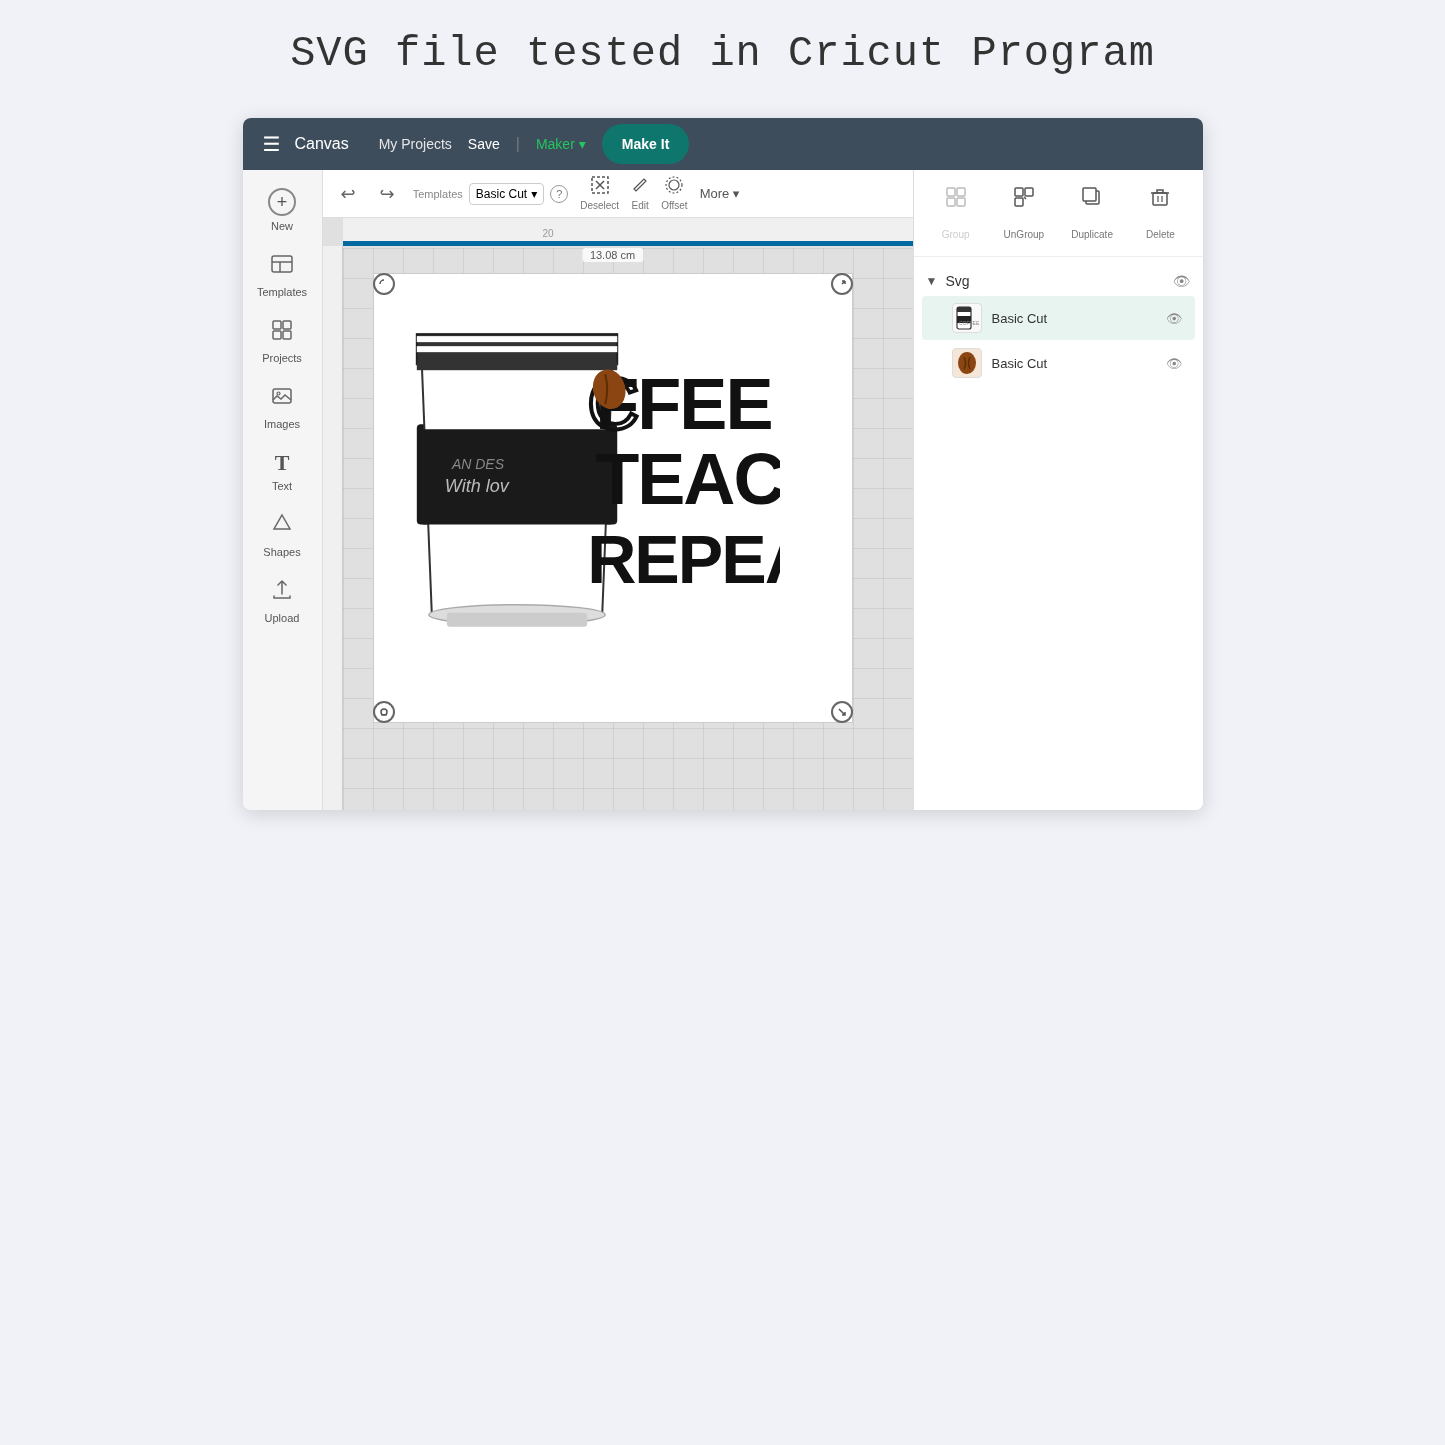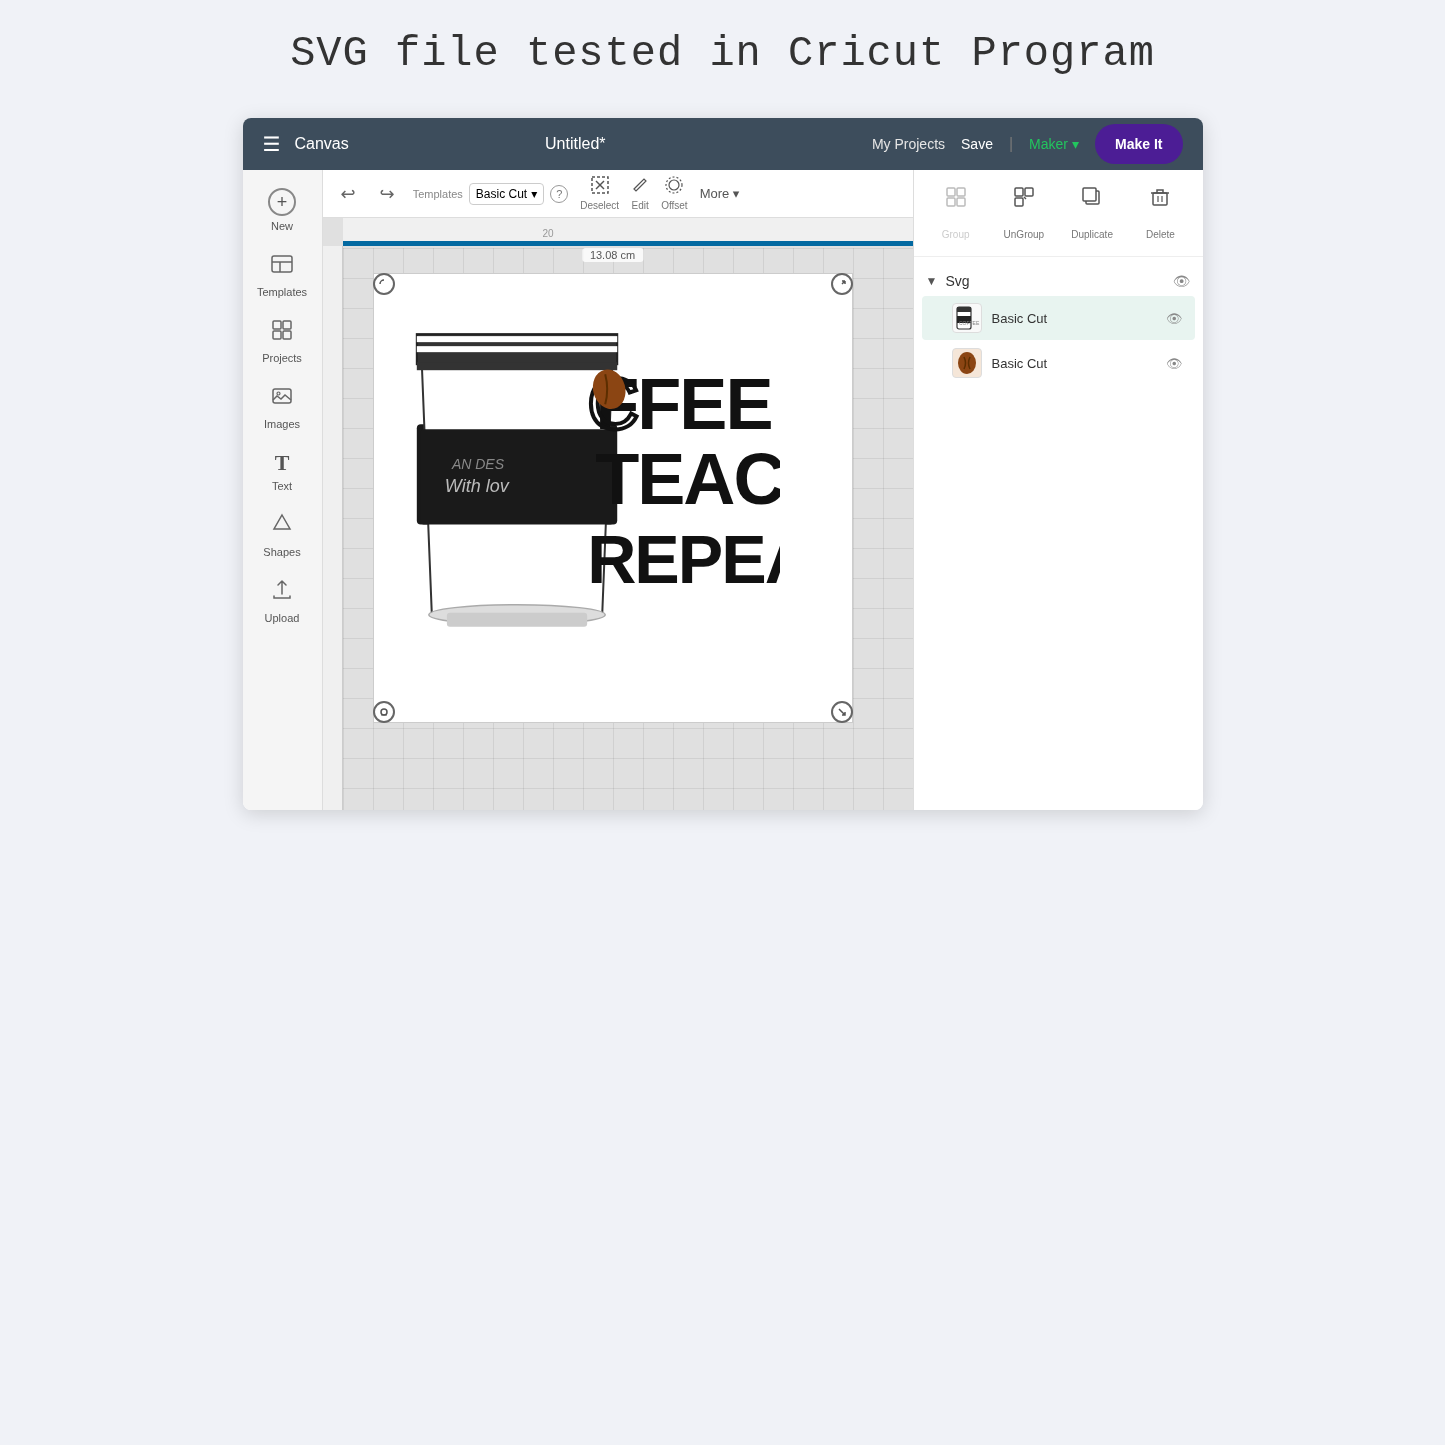--- a/index.html
+++ b/index.html
@@ -76,21 +76,21 @@
     }
     .top-bar-maker {
       display: flex;
       align-items: center;
       gap: 4px;
       font-size: 14px;
       color: #22c55e;
       cursor: pointer;
     }
     .make-it-btn {
-      background: #4c1d95;
+      background: #0f766e;
       color: #fff;
       border: none;
       border-radius: 20px;
       padding: 12px 20px;
       font-size: 14px;
       font-weight: bold;
       cursor: pointer;
     }
 
     
@@ -381,21 +381,20 @@
 </head>
 <body>
 
 <div class="page-title">SVG file tested in Cricut Program</div>
 
 <div class="app-window">
 
   <div class="top-bar">
     <span class="top-bar-menu">☰</span>
     <span class="top-bar-canvas">Canvas</span>
-    <span class="top-bar-title">Untitled*</span>
     <div class="top-bar-right">
       <span class="top-bar-link">My Projects</span>
       <span class="top-bar-save">Save</span>
       <span class="top-bar-divider">|</span>
       <div class="top-bar-maker">
         <span>Maker</span>
         <span>▾</span>
       </div>
       <button class="make-it-btn">Make It</button>
     </div>

